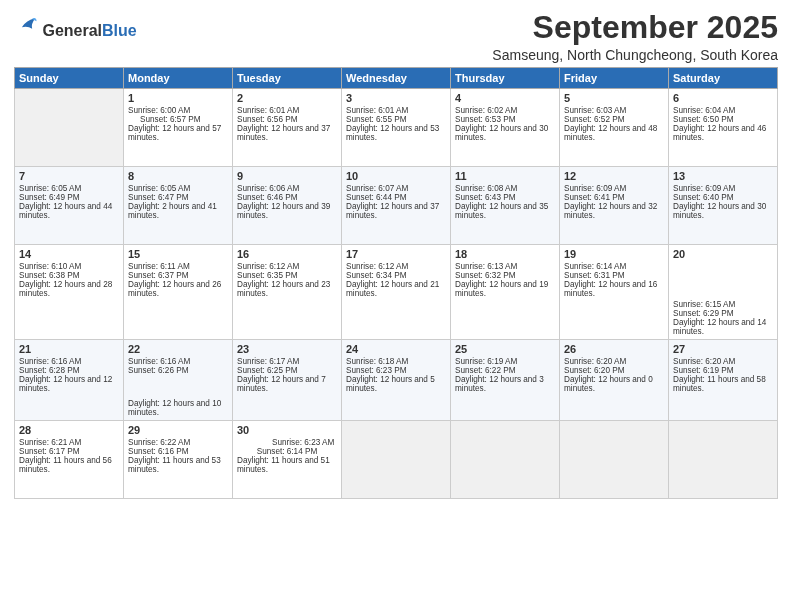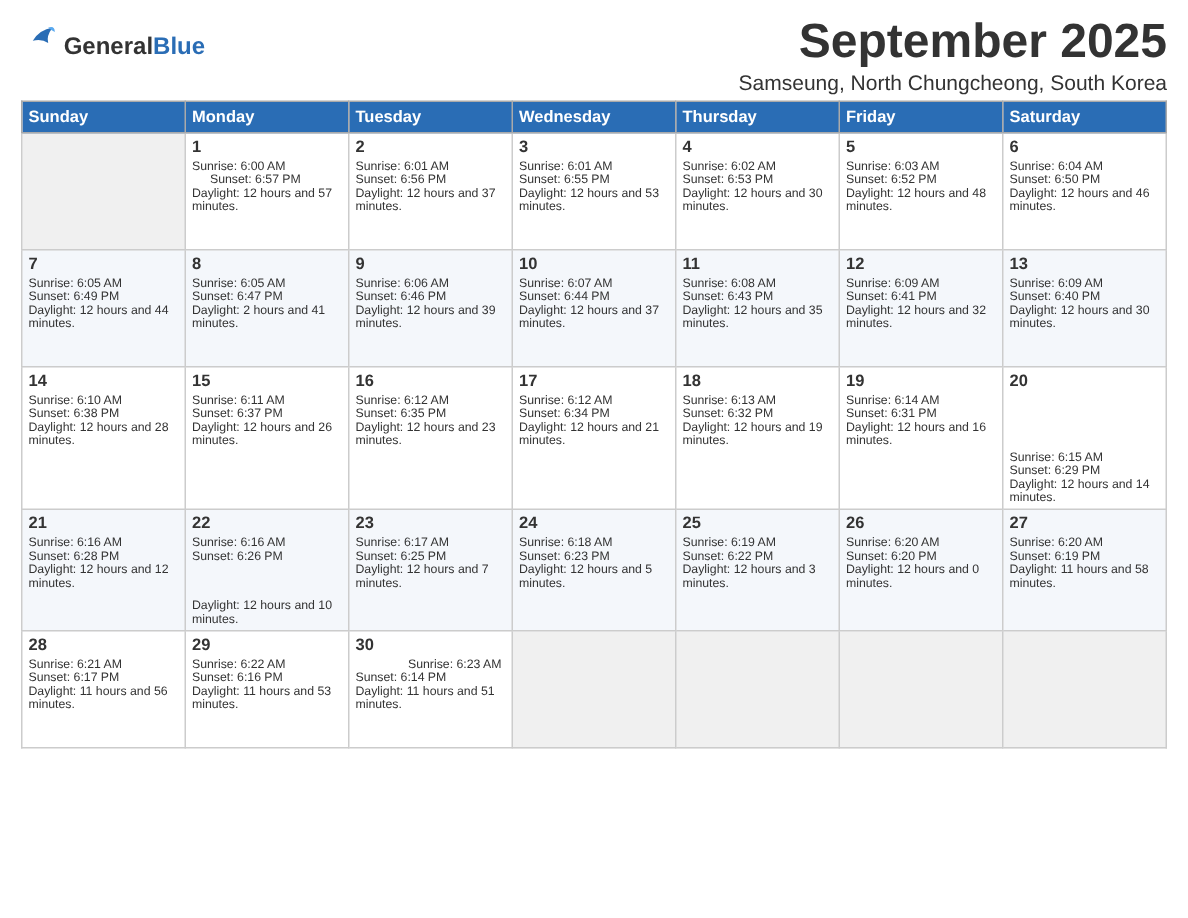--- a/index.html
+++ b/index.html
@@ -301,21 +301,21 @@
           </td>
           <td>
             <span class="day-num">29</span>
             <span style="display: block;">Sunrise: 6:22 AM</span>
             <span style="display: block;">Sunset: 6:16 PM</span>
             <span style="display: block;">Daylight: 11 hours and 53 minutes.</span>
           </td>
           <td>
             <span class="day-num">30</span>
             <span style="display: block; margin-left: 35px;">Sunrise: 6:23 AM</span>
-            <span style="display: block;">Sunset: 6:14 PM</span>
+            <span style="display: block; text-align: center;">Sunset: 6:14 PM</span>
             <span style="display: block;">Daylight: 11 hours and 51 minutes.</span>
           </td>
           <td class="empty"></td>
           <td class="empty"></td>
           <td class="empty"></td>
           <td class="empty"></td>
         </tr>
       </tbody>
   </table>
 </div>

